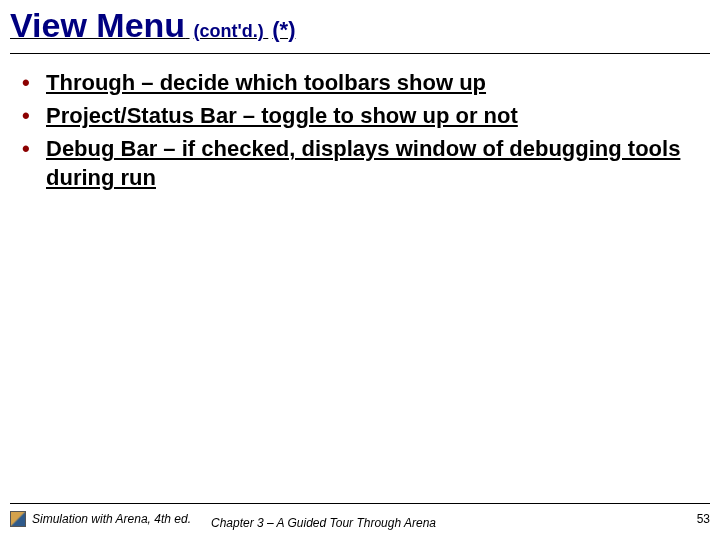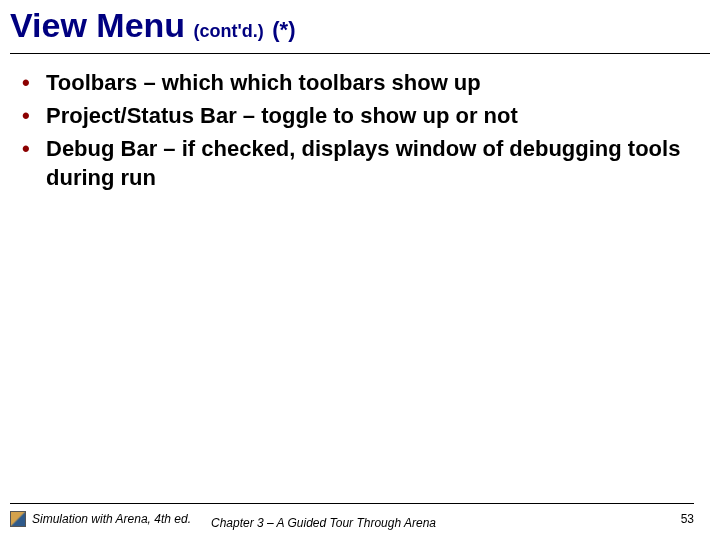--- a/index.html
+++ b/index.html
@@ -11,20 +11,21 @@
     font-family: Arial, Helvetica, sans-serif;
     color: #000000;
     overflow: hidden;
     position: relative;
   }
   .slide {
     position: relative;
     width: 720px;
     height: 540px;
     box-sizing: border-box;
+    text-decoration: underline;
   }
   .title-block {
     padding: 6px 10px 0 10px;
   }
   .title-main {
     font-size: 34px;
     font-weight: bold;
     color: #000080;
     display: inline;
   }
@@ -69,21 +70,21 @@
     position: absolute;
     left: 2px;
     top: 0px;
     color: #8b0000;
     font-size: 22px;
     line-height: 1.32;
   }
   .footer {
     position: absolute;
     left: 0;
-    right: 16px;
+    right: 0;
     bottom: 10px;
     padding: 0 10px;
   }
   .footer-line {
     border: none;
     border-top: 1px solid #000000;
     margin: 0 0 4px 0;
   }
   .footer-row {
     display: flex;
@@ -121,21 +122,21 @@
   <div class="title-block">
     <span class="title-main">View Menu</span>
     <span class="title-sub">(cont'd.)</span>
     <span class="title-aster">(*)</span>
   </div>
 
   <hr class="hr">
 
   <div class="body">
     <ul class="bullets">
-      <li>Toolbars – which which toolbars show up</li>
+      <li>Through – decide which toolbars show up</li>
       <li>Project/Status Bar – toggle to show up or not</li>
       <li>Debug Bar – if checked, displays window of debugging tools during run</li>
     </ul>
   </div>
 
   <div class="footer">
     <hr class="footer-line">
     <div class="footer-row">
       <div class="footer-icon"></div>
       <div class="footer-left">Simulation with Arena, 4th ed.</div>

